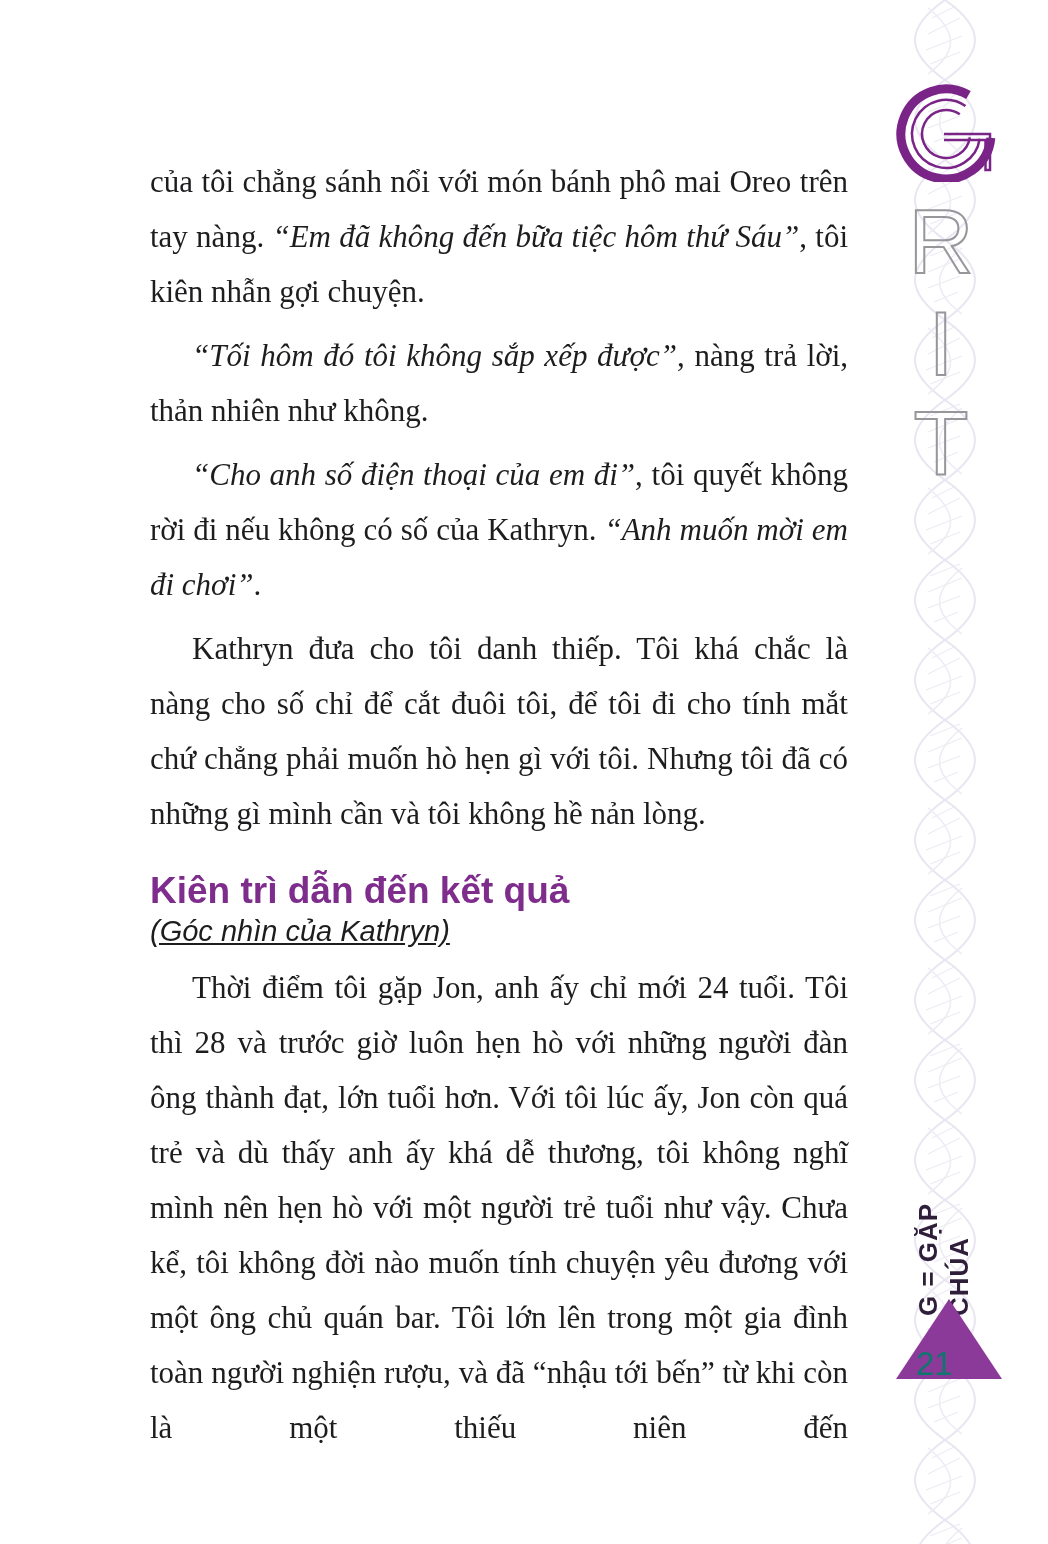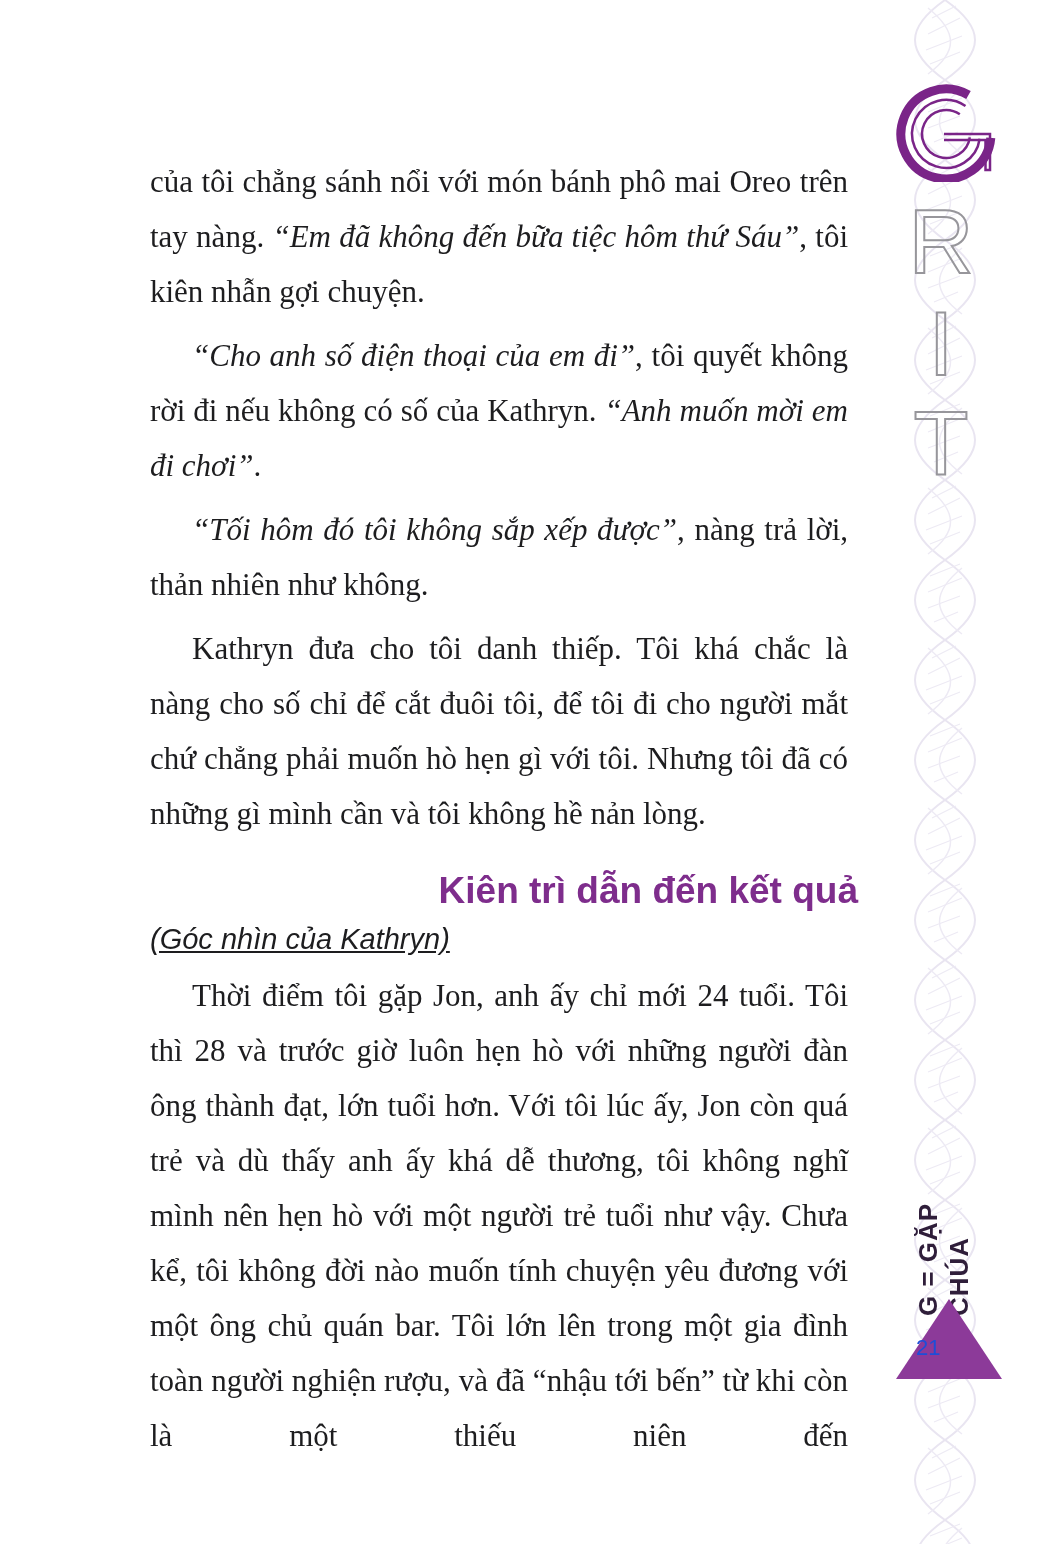--- a/index.html
+++ b/index.html
@@ -28,39 +28,39 @@
   }
 
   
   .page-badge { position:absolute; left:896px; top:1299px; width:106px; height:80px; }
   .triangle {
     position:absolute; left:0; top:0; width:0; height:0;
     border-left:53px solid transparent; border-right:53px solid transparent;
     border-bottom:80px solid #8c3a99;
   }
   .page-num {
-    position:absolute; left:20px; top:38px; color:#1d4ed8;
-    font-family:"Liberation Sans", sans-serif; font-size:22px; line-height:1;
+    position:absolute; left:20px; top:48px; color:#0f766e;
+    font-family:"Liberation Sans", sans-serif; font-size:33px; line-height:1;
   }
 
   
   .content {
     position:absolute; left:150px; top:154px; width:708px;
     color:#1d1d1f; font-size:31px; line-height:55px;
     text-align:justify;
   }
   .content p { margin:0 10px 9px 0; text-indent:42px; }
   .content p.first { text-indent:0; }
   .it { font-style:italic; }
   .fill-last { text-align-last:justify; }
 
   .section-heading {
     font-family:"Liberation Sans", sans-serif; font-weight:700;
-    font-size:37px; color:#7e2d8c; margin:28px 0 8px 0;
-    line-height:1.2; text-align:right; text-indent:0;
+    font-size:37px; color:#7e2d8c; margin:28px 0 0 0;
+    line-height:1.2; text-align:left; text-indent:0;
   }
   .section-sub {
     font-family:"Liberation Sans", sans-serif; font-style:italic;
     font-size:29px; color:#1d1d1f; margin:0 0 20px 0;
     line-height:1.3; text-align:left; text-indent:0 !important;text-decoration:underline;
   }
 </style>
 </head>
 <body>
 
@@ -103,25 +103,25 @@
 
   <div class="page-badge">
     <div class="triangle"></div>
     <div class="page-num">21</div>
   </div>
 
   <div class="content">
 
     <p class="first"><span>của tôi chẳng sánh nổi với món bánh phô mai Oreo trên tay nàng. </span><span class="it">“Em đã không đến bữa tiệc hôm thứ Sáu”</span><span>, tôi kiên nhẫn gợi chuyện.</span></p>
 
+    <p><span class="it">“Tối hôm đó tôi không sắp xếp được”</span><span>, nàng trả lời, thản nhiên như không.</span></p>
+
     <p><span class="it">“Cho anh số điện thoại của em đi”</span><span>, tôi quyết không rời đi nếu không có số của Kathryn. </span><span class="it">“Anh muốn mời em đi chơi”</span><span>.</span></p>
 
-    <p><span class="it">“Tối hôm đó tôi không sắp xếp được”</span><span>, nàng trả lời, thản nhiên như không.</span></p>
-
-    <p><span>Kathryn đưa cho tôi danh thiếp. Tôi khá chắc là nàng cho số chỉ để cắt đuôi tôi, để tôi đi cho người mắt chứ chẳng phải muốn hò hẹn gì với tôi. Nhưng tôi đã có những gì mình cần và tôi không hề nản lòng.</span></p>
+    <p><span>Kathryn đưa cho tôi danh thiếp. Tôi khá chắc là nàng cho số chỉ để cắt đuôi tôi, để tôi đi cho tính mắt chứ chẳng phải muốn hò hẹn gì với tôi. Nhưng tôi đã có những gì mình cần và tôi không hề nản lòng.</span></p>
 
     <h2 class="section-heading">Kiên trì dẫn đến kết quả</h2>
     <p class="section-sub">(Góc nhìn của Kathryn)</p>
 
     <p class="fill-last"><span>Thời điểm tôi gặp Jon, anh ấy chỉ mới 24 tuổi. Tôi thì 28 và trước giờ luôn hẹn hò với những người đàn ông thành đạt, lớn tuổi hơn. Với tôi lúc ấy, Jon còn quá trẻ và dù thấy anh ấy khá dễ thương, tôi không nghĩ mình nên hẹn hò với một người trẻ tuổi như vậy. Chưa kể, tôi không đời nào muốn tính chuyện yêu đương với một ông chủ quán bar. Tôi lớn lên trong một gia đình toàn người nghiện rượu, và đã “nhậu tới bến” từ khi còn là một thiếu niên đến</span></p>
 
   </div>
 </div>
 
 </body></html>

